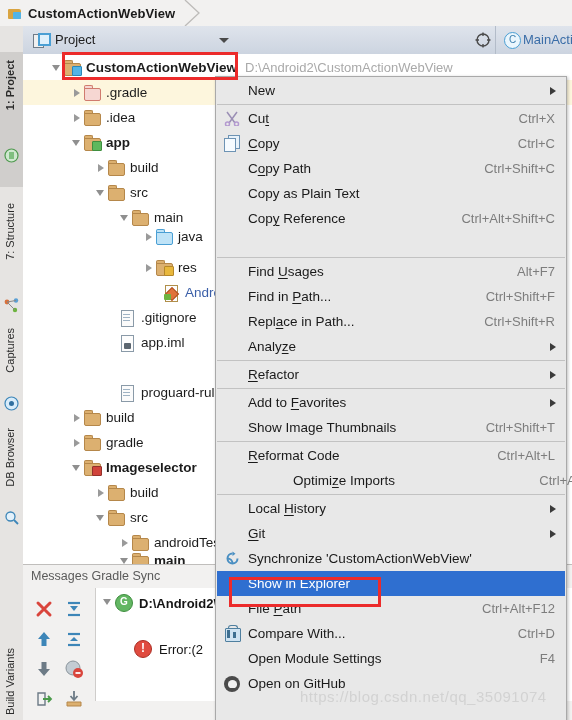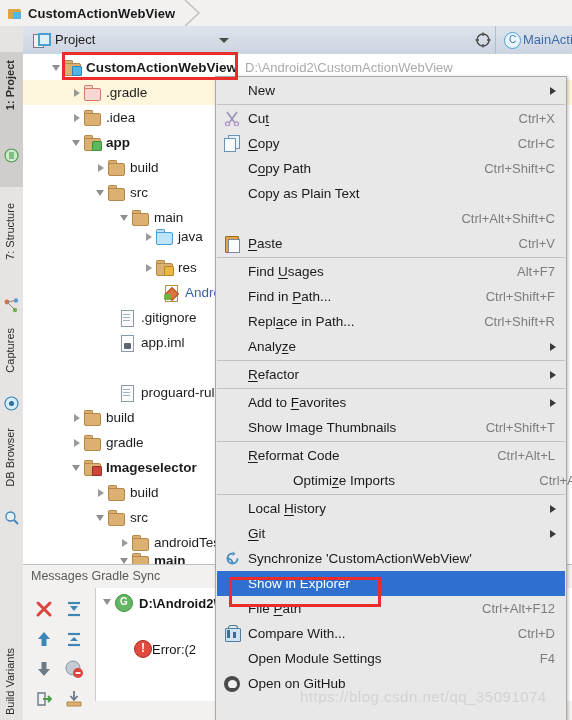--- a/index.html
+++ b/index.html
@@ -505,21 +505,21 @@
     <div class="msgbody">
       <div class="msgrow" style="left:6px;top:6px;">
         <span style="width:13px;position:relative;display:inline-block;">
           <span style="position:absolute;left:1px;top:-4px;width:0;height:0;border-left:4.5px solid transparent;border-right:4.5px solid transparent;border-top:6px solid #8f8f8f;"></span>
         </span>
         <span class="gcirc">G</span>
         <span style="padding-left:6px;font-weight:bold;color:#151515;">D:\Android2\CustomActionWebView</span>
       </div>
       <div class="msgrow" style="left:38px;top:52px;">
         <span class="errdot">!</span>
-        <span style="color:#151515;">Error:(2</span>
+        <span style="padding-left:7px;color:#151515;">Error:(2</span>
       </div>
     </div>
   </div>
 
   <div class="ctxmenu">
 
     <div class="mi" style="top:1px;">
       <span class="mlbl">New</span>
       <span class="marrow"></span>
     </div>
@@ -549,31 +549,24 @@
     <div class="mi" style="top:79px;">
       <span class="mlbl">C<span class="u">o</span>py Path</span>
       <span class="macc">Ctrl+Shift+C</span>
     </div>
 
     <div class="mi" style="top:104px;">
       <span class="mlbl">Copy as Plain Text</span>
     </div>
 
     <div class="mi" style="top:129px;">
+      <span class="mlbl">Cop<span class="u">y</span> Reference</span>
       <span class="macc">Ctrl+Alt+Shift+C</span>
     </div>
 
-    <div class="mi" style="top:154px;">
-      <span class="mico g-paste">
-          <span class="cb"></span>
-          <span class="pp"></span>
-        </span>
-      <span class="mlbl"><span class="u">P</span>aste</span>
-      <span class="macc">Ctrl+V</span>
-    </div>
     <div class="msep" style="top:180px;"></div>
 
     <div class="mi" style="top:182px;">
       <span class="mlbl">Find <span class="u">U</span>sages</span>
       <span class="macc">Alt+F7</span>
     </div>
 
     <div class="mi" style="top:207px;">
       <span class="mlbl">Find in <span class="u">P</span>ath...</span>
       <span class="macc">Ctrl+Shift+F</span>

